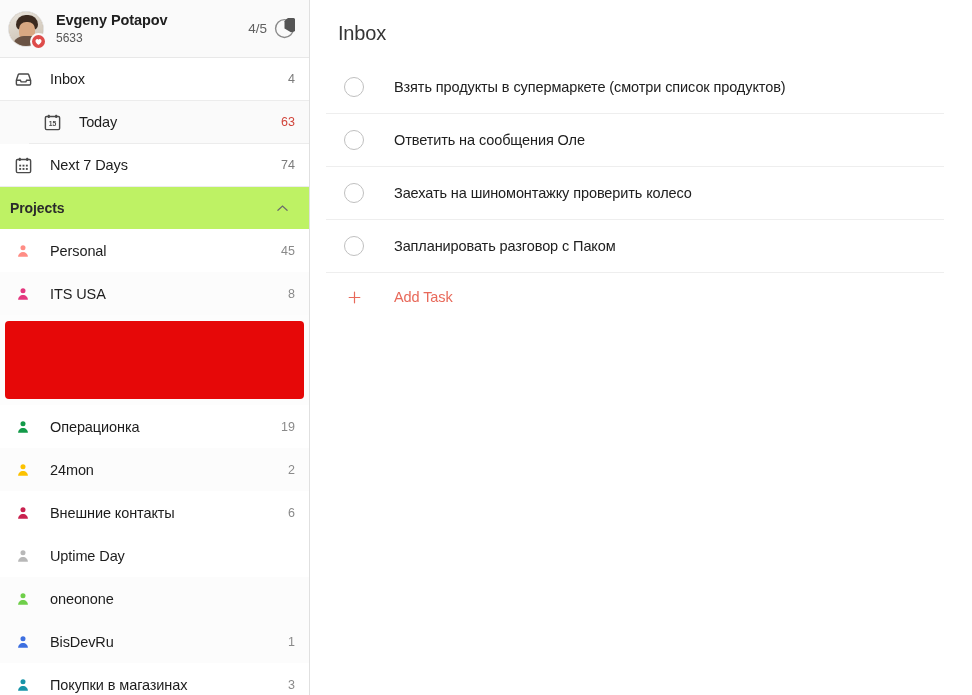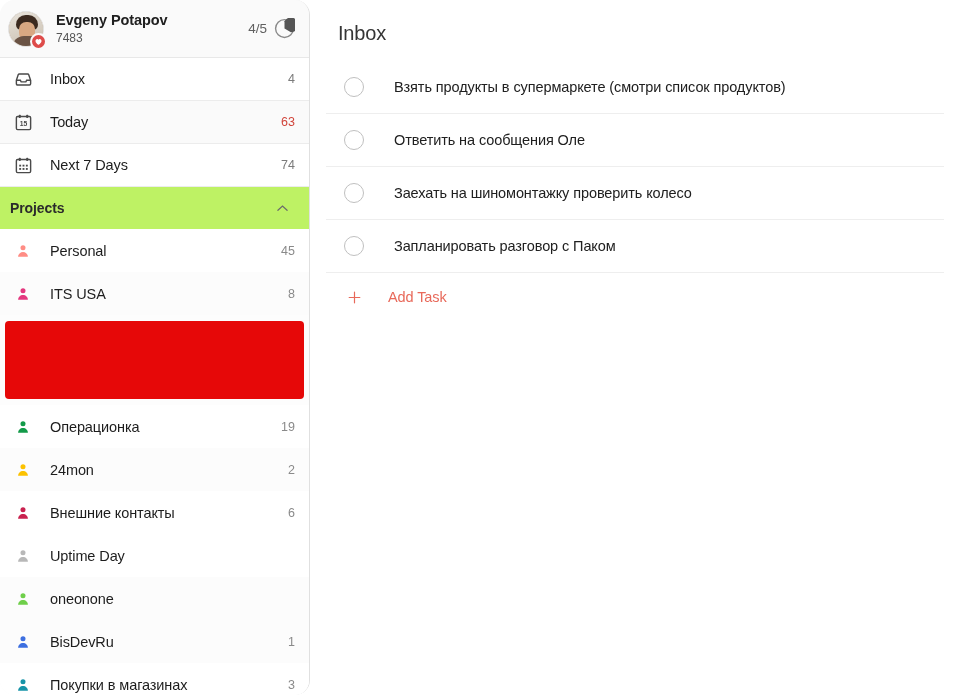--- a/index.html
+++ b/index.html
@@ -11,21 +11,20 @@
   }
   .app { display: flex; width: 972px; height: 695px; }
 
   
   .sidebar {
     width: 310px; height: 695px;
     background: #fafafa;
     border-right: 1px solid #e0e0e0;
     position: relative;
     overflow: hidden;
-    border-radius: 15px;
   }
 
   .user-row {
     height: 58px;
     display: flex;
     align-items: center;
     padding: 0 14px 0 8px;
     background: #fafafa;
     border-bottom: 1px solid #e8e8e8;
   }
@@ -65,21 +64,21 @@
   .karma-icon { width: 21px; height: 21px; display: block; }
 
   .nav-item {
     height: 43px;
     display: flex; align-items: center;
     padding: 0 14px 0 8px;
     background: #ffffff;
     border-bottom: 1px solid #ececec;
     cursor: pointer;
   }
-  .nav-item.alt { background: #fafafa; }
+  .nav-item.alt { background: #fafafa; margin-left: 29px; }
   .nav-icon { width: 30px; flex: 0 0 30px; display: flex; align-items: center; justify-content: center; }
   .nav-icon svg { display: block; }
   .nav-label { flex: 1 1 auto; font-size: 14.5px; color: #1d1d1d; margin-left: 12px; letter-spacing: -0.1px; }
   .nav-count { font-size: 12.5px; color: #7b7b7b; }
   .nav-count.hot { color: #d1453b; }
 
   .section-head {
     height: 42px;
     display: flex; align-items: center; justify-content: space-between;
     padding: 0 18px 0 10px;
@@ -132,21 +131,21 @@
 
   .add-task {
     display: flex; align-items: center;
     height: 48px; cursor: pointer;
   }
   .add-plus {
     width: 20px; flex: 0 0 20px; margin-left: 18px;
     display: flex; align-items: center; justify-content: center;
   }
   .add-plus svg { display: block; }
-  .add-label { font-size: 14.5px; margin-left: 24px; letter-spacing: -0.1px; }
+  .add-label { font-size: 14.5px; margin-left: 30px; letter-spacing: -0.1px; }
 </style>
 </head>
 <body>
 
 <div class="app">
 
   <div class="sidebar">
 
     <div class="user-row">
       <div class="avatar-wrap">
@@ -157,21 +156,21 @@
           <div class="av-shoulder"></div>
         </div>
         <div class="badge">
           <svg viewBox="0 0 24 24">
               <path d="M12 21s-8-5.1-8-10.4A4.6 4.6 0 0 1 12 7a4.6 4.6 0 0 1 8 3.6C20 15.9 12 21 12 21z" fill="#ffffff"></path>
             </svg>
         </div>
       </div>
       <div class="user-text">
         <div class="user-name">Evgeny Potapov</div>
-        <div class="user-id">7483</div>
+        <div class="user-id">5633</div>
       </div>
       <div class="karma">
         <span class="karma-text">4/5</span>
         <span>
           <svg class="karma-icon" viewBox="0 0 24 24">
             <circle cx="12" cy="12" r="10.2" fill="none" stroke="#8a8a8a" stroke-width="1.6"></circle>
             <path d="M12 12 L12 3.6 A8.4 8.4 0 1 1 19.3 16.2 Z" fill="#555555"></path>
           </svg>
         </span>
       </div>

